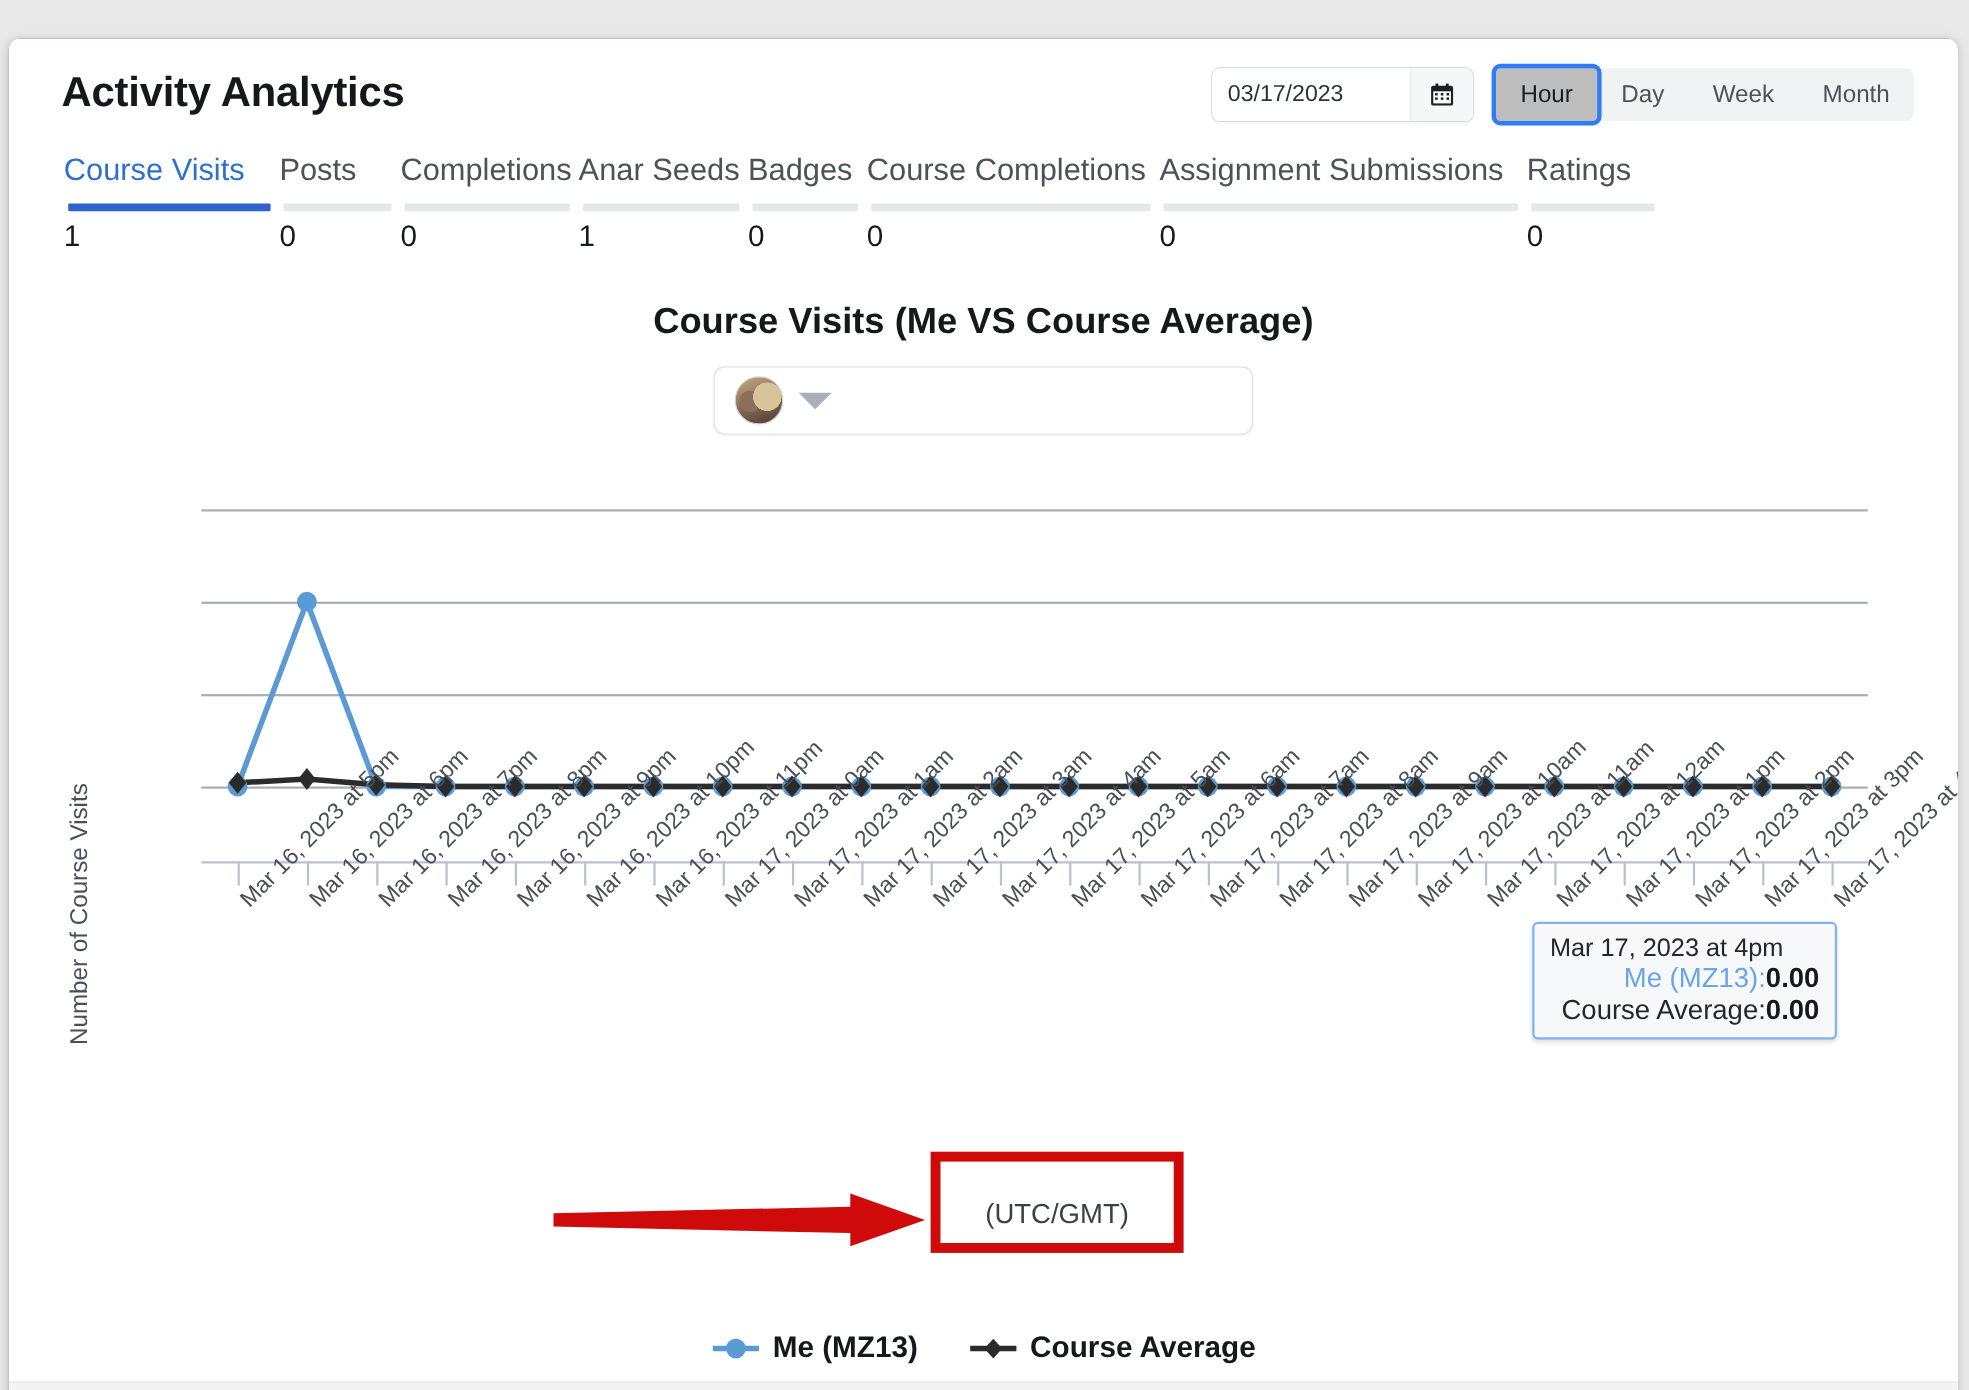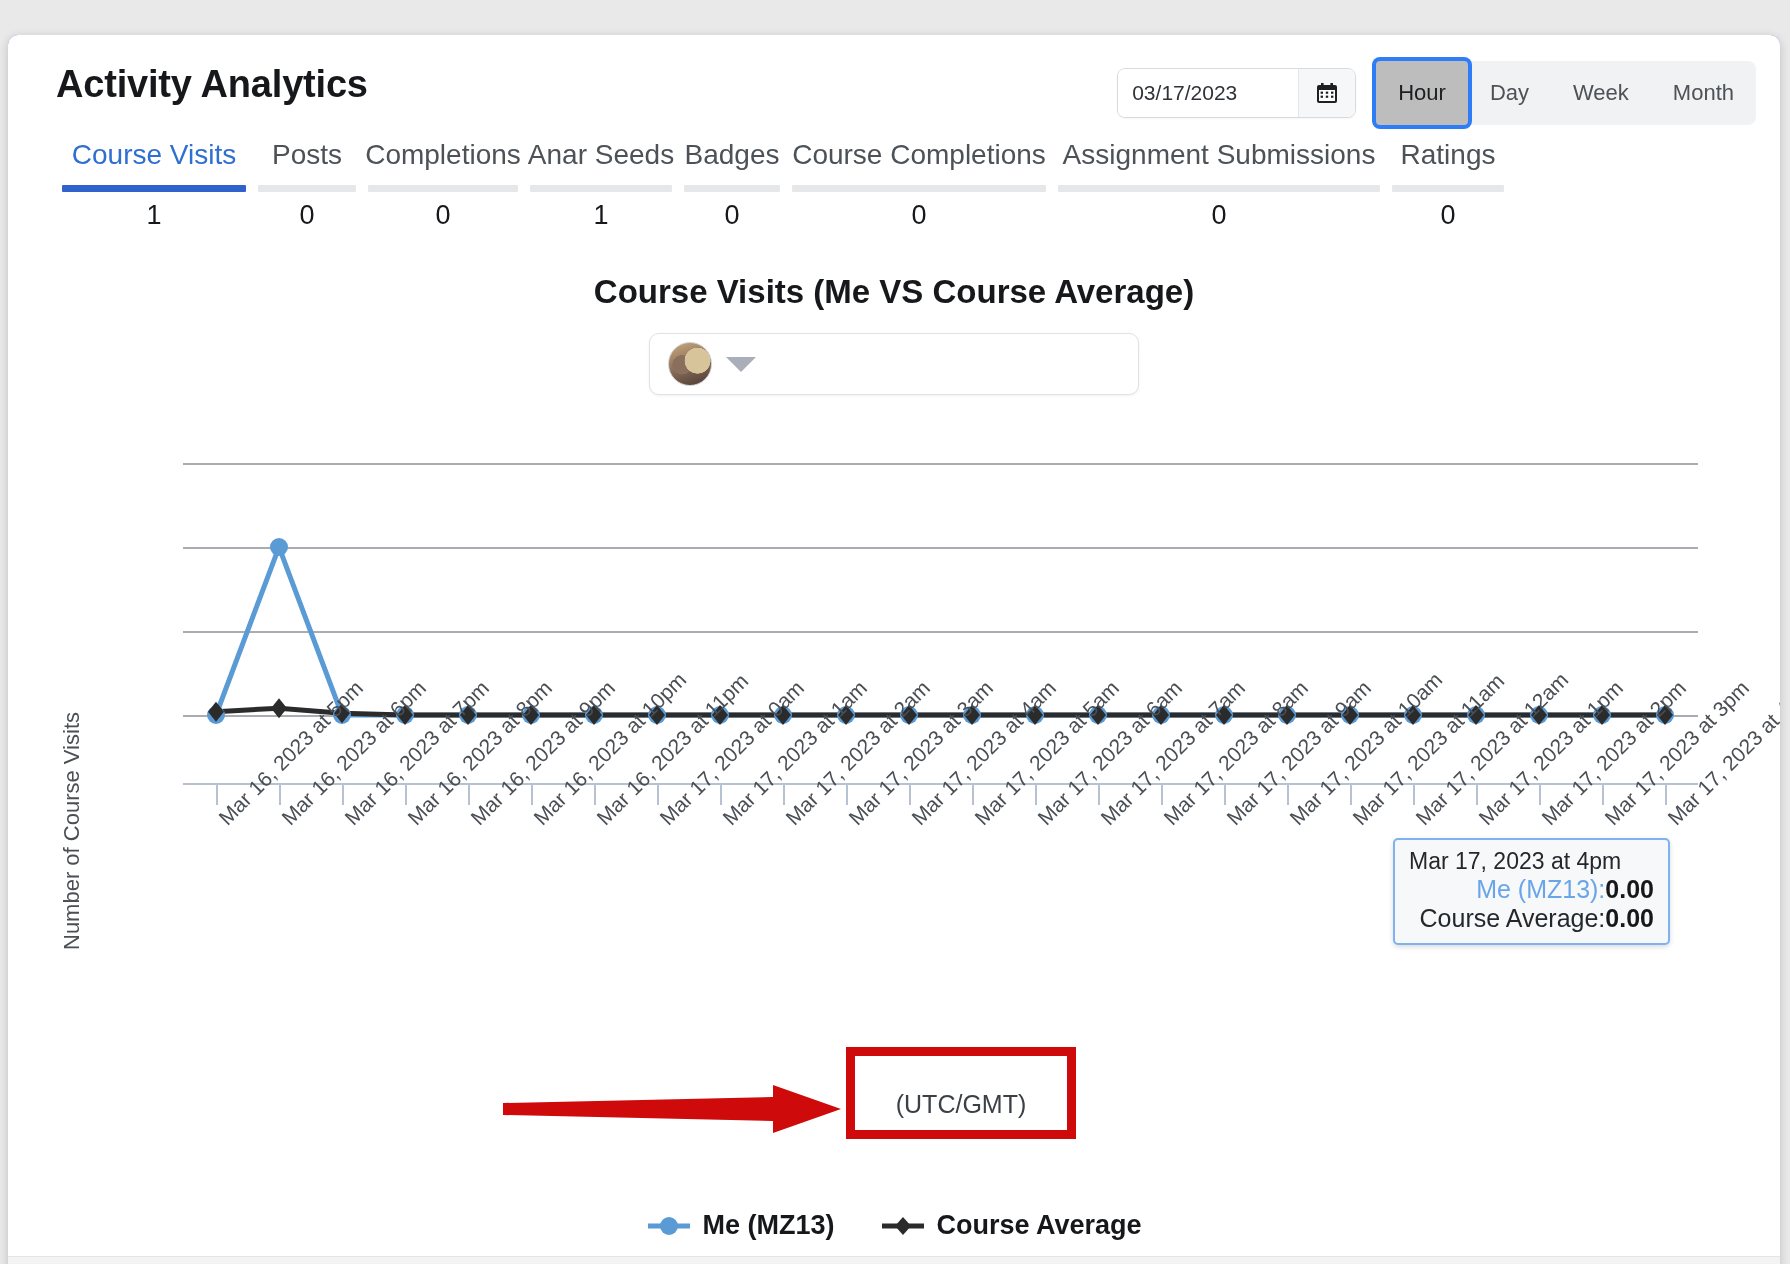--- a/index.html
+++ b/index.html
@@ -18,57 +18,57 @@
   }
   .page{position:relative;width:100%;height:100%;background:#fff;}
 
   
   .header{position:relative;height:104px;}
   .page-title{
     position:absolute;left:48px;top:28px;
     font-size:38px;font-weight:bold;color:#16181b;letter-spacing:-.2px;
   }
   .header-right{
-    position:absolute;right:24px;top:26px;display:flex;align-items:center;
+    position:absolute;right:40px;top:26px;display:flex;align-items:center;
   }
   .date-group{
     display:flex;align-items:stretch;height:48px;
     border:1px solid #d7dbe0;border-radius:8px;overflow:hidden;background:#fff;
     box-shadow:0 1px 2px rgba(0,0,0,.04);
   }
   .date-input{
     border:0;outline:none;background:#fff;
     width:152px;padding:0 14px;font-size:21px;color:#2e3338;
     font-family:"Liberation Sans",sans-serif;
   }
   .date-btn{
     width:56px;background:#f6f7f8;border-left:1px solid #e3e6ea;
     display:flex;align-items:center;justify-content:center;cursor:pointer;
   }
   .cal-icon{display:block;}
   .seg-group{
-    margin-left:20px;display:flex;align-items:stretch;height:64px;
+    margin-left:20px;display:flex;align-items:stretch;height:48px;
     background:#f1f2f3;border-radius:8px;position:relative;
   }
   .seg-btn{
     display:flex;align-items:center;justify-content:center;
     padding:0 22px;font-size:22px;color:#4c5257;cursor:pointer;
     background:transparent;border:0;font-family:"Liberation Sans",sans-serif;
   }
   .seg-btn.active{
     background:#bdbdbd;color:#1b1e21;border-radius:4px;
     box-shadow:0 0 0 4px #2f7df6;
     position:relative;z-index:2;
   }
 
   
   .tabs-wrap{position:relative;margin:0 48px;}
   .tabs{display:flex;align-items:flex-end;}
   .tab{
-    position:relative;text-align:center;cursor:pointer;padding:0 2px;
+    position:relative;cursor:pointer;padding:0 2px;
   }
   .tab-label{
     display:block;font-size:28px;color:#4c5257;padding-bottom:14px;white-space:nowrap;
   }
   .tab.active .tab-label{color:#2f6fd0;}
   .tab-bar{
     height:7px;background:#e6e7e9;border-radius:1px;margin:0 4px;
   }
   .tab.active .tab-bar{background:#2f62cd;}
   .tab-count{

